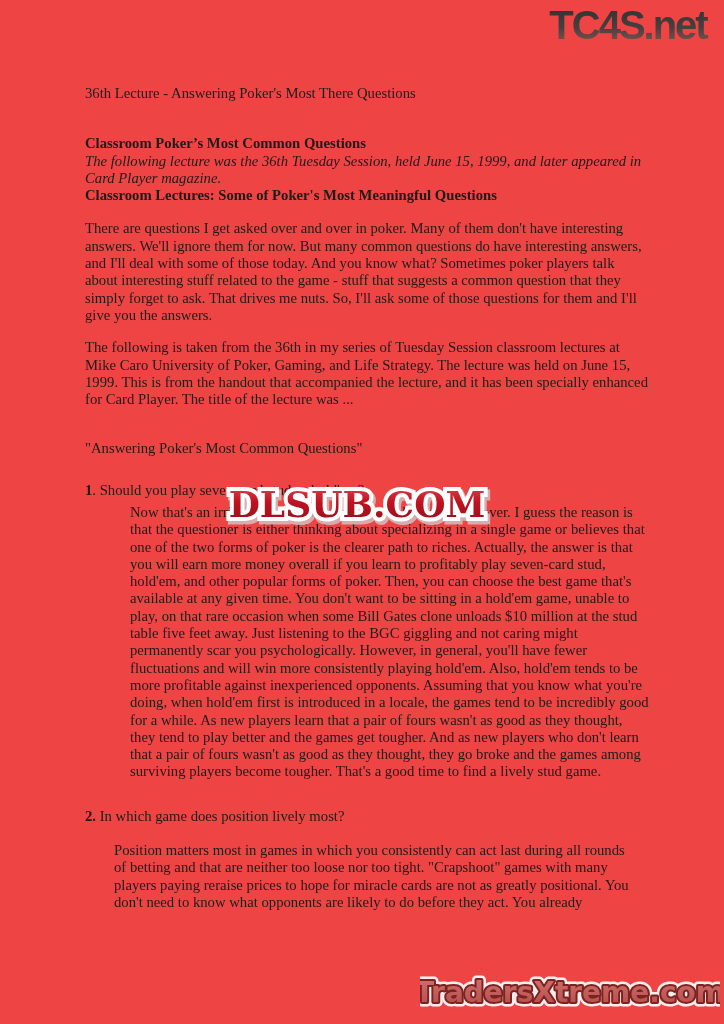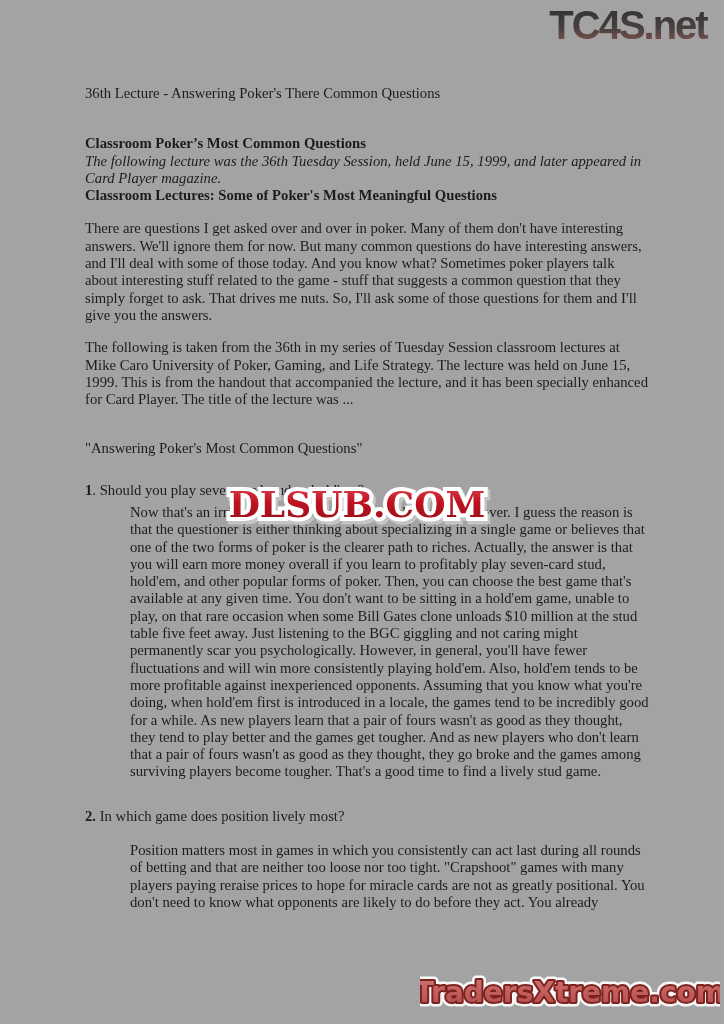--- a/index.html
+++ b/index.html
@@ -1,39 +1,39 @@
 <!DOCTYPE html>
 <html><head>
 <meta charset="utf-8">
 <style>
   html, body { margin: 0; padding: 0; background: #ffffff; }
   .page {
     position: relative;
     width: 724px;
     height: 1024px;
-    background: #a3a3a3;
+    background: #ef4444;
     overflow: hidden;
     font-family: "Liberation Serif", serif;
     color: #1c1c1c;
     font-size: 14.7px;
     line-height: 17.3px;
   }
   p { margin: 0; }
   .block-top { position: absolute; left: 85px; top: 85px; width: 564px; }
   .doc-title   { margin-bottom: 33px; }
   .lec-heading { font-weight: bold; }
   .lec-sub     { font-style: italic; margin-bottom: 0; }
   .section-heading { font-weight: bold; margin-bottom: 16px; }
   .intro-para  { margin-bottom: 15px; }
   .quoted-title { position: absolute; left: 85px; top: 440px; }
   .quoted-title b { font-weight: normal; }
   .q1 { position: absolute; left: 85px; top: 482px; width: 564px; }
   .ans1 { position: absolute; left: 130px; top: 504px; width: 520px; }
   .q2 { position: absolute; left: 85px; top: 808px; width: 564px; }
-  .ans2 { position: absolute; left: 130px; top: 842px; width: 520px; }
+  .ans2 { position: absolute; left: 114px; top: 842px; width: 520px; }
   .q b { font-weight: bold; }
 
   .tc4s-logo { position: absolute; left: 538px; top: 2px; }
   .dlsub-watermark { position: absolute; left: 200px; top: 481px; }
   .tradersxtreme-logo { position: absolute; left: 420px; top: 971px; }
   svg text { user-select: none; }
 </style>
 </head>
 <body>
 
@@ -44,21 +44,21 @@
       <linearGradient id="tc4sGrad" x1="0" y1="0" x2="0" y2="1">
         <stop offset="0%" stop-color="#322f2f"></stop>
         <stop offset="55%" stop-color="#463f3f"></stop>
         <stop offset="100%" stop-color="#8a5851"></stop>
       </linearGradient>
     </defs>
     <text x="90" y="37" text-anchor="middle" font-family="Liberation Sans, sans-serif" font-size="40" font-weight="bold" letter-spacing="-2" fill="url(#tc4sGrad)">TC4S.net</text>
   </svg>
 
   <div class="block-top">
-    <p class="doc-title">36th Lecture - Answering Poker's There Common Questions</p>
+    <p class="doc-title">36th Lecture - Answering Poker's Most There Questions</p>
     <p class="lec-heading">Classroom Poker’s Most Common Questions</p>
     <p class="lec-sub">The following lecture was the 36th Tuesday Session, held June 15, 1999, and later appeared in Card Player magazine.</p>
     <p class="section-heading">Classroom Lectures: Some of Poker's Most Meaningful Questions</p>
     <p class="intro-para">There are questions I get asked over and over in poker. Many of them don't have interesting answers. We'll ignore them for now. But many common questions do have interesting answers, and I'll deal with some of those today. And you know what? Sometimes poker players talk about interesting stuff related to the game - stuff that suggests a common question that they simply forget to ask. That drives me nuts. So, I'll ask some of those questions for them and I'll give you the answers.</p>
     <p class="source-para">The following is taken from the 36th in my series of Tuesday Session classroom lectures at Mike Caro University of Poker, Gaming, and Life Strategy. The lecture was held on June 15, 1999. This is from the handout that accompanied the lecture, and it has been specially enhanced for Card Player. The title of the lecture was ...</p>
   </div>
 
   <p class="quoted-title"><span>"</span><b>Answering Poker's Most Common Questions</b><span>"</span></p>
 
   <p class="q q1"><b>1</b><span>. </span><span>Should you play seven-card stud or hold'em?</span></p>

